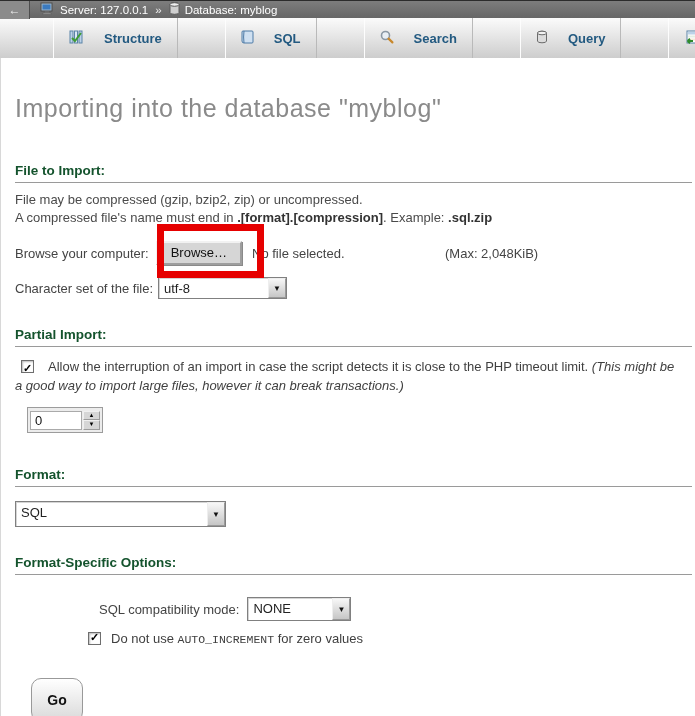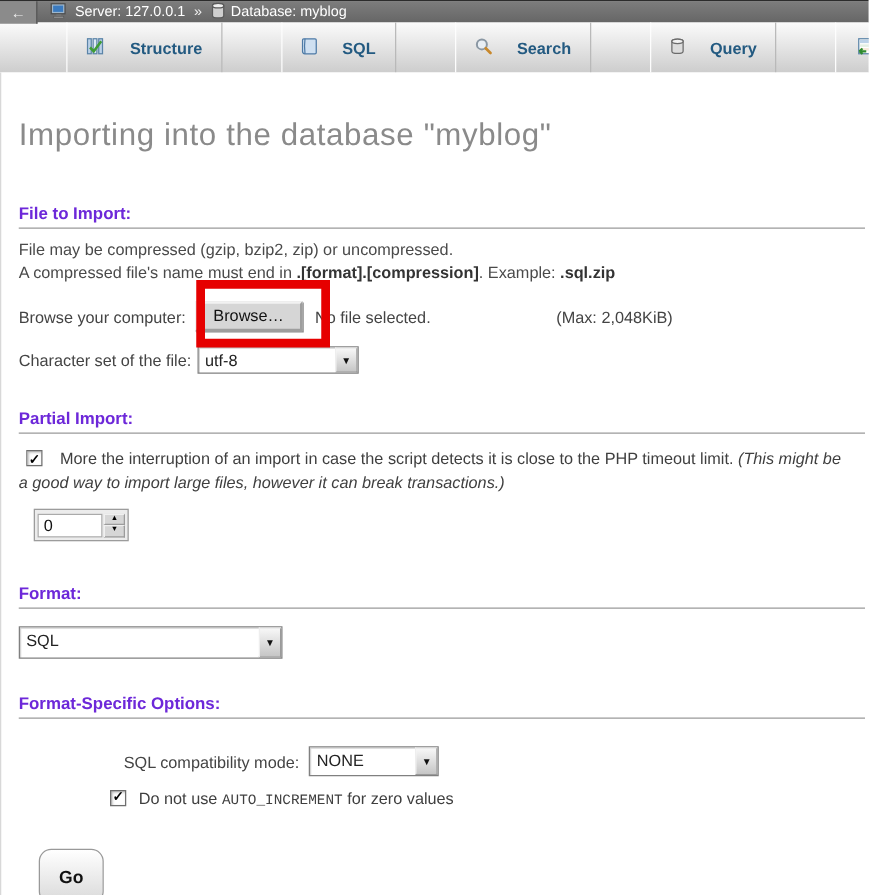--- a/index.html
+++ b/index.html
@@ -15,21 +15,21 @@
   
   .tabbar { height:40px; background:linear-gradient(#fbfbfb,#cdcdcd); display:flex; align-items:stretch; padding-left:6px; }
   .tab { display:flex; align-items:center; gap:20px; padding:0 15px; border-right:1px solid #b9b9b9; border-left:1px solid #fdfdfd; font-size:13px; font-weight:bold; color:#235a81; cursor:pointer; white-space:nowrap;margin-left:47px; }
   .tab.active { background:#fff;flex-direction:column; }
   .tab svg { flex:0 0 auto; }
 
   
   .content { position:relative; background:#fff; border-left:1px solid #d8d8d8; padding:0 0 0 14px; height:658px; }
   .page-title { font-size:25px; color:#8a8a8a; font-weight:normal; padding-top:36px; letter-spacing:0.5px; }
 
-  .sect-head { margin-top:40px; margin-right:3px; font-size:13.5px; font-weight:bold; color:#6d28d9; padding-bottom:4px; border-bottom:1px solid #9a9a9a; }
+  .sect-head { margin-top:40px; margin-right:3px; font-size:13.5px; font-weight:bold; color:#14532d; padding-bottom:4px; border-bottom:1px solid #9a9a9a; }
   .sect-head.mt28 { margin-top:28px; }
   .sect-head.mt34 { margin-top:34px; }
 
   .para { margin-top:8px; font-size:13px; line-height:18px; color:#4a4a4a; }
   .para b { color:#333; }
 
   .browse-row { position:relative; display:flex; align-items:center; margin-top:14px; height:24px; font-size:13px; }
   .btn3d { margin-left:7px; background:#d6d6d6; border:2px outset #f2f2f2; box-shadow:1px 1px 0 #8a8a8a; padding:2px 13px 3px; font-family:"Liberation Sans",sans-serif; font-size:13px; color:#111; cursor:pointer; }
   .nofile { margin-left:10px; }
   .maxnote { position:absolute; left:430px; }
@@ -188,21 +188,21 @@
     <span>Character set of the file:</span>
     <div class="w-select sel-charset">
       <span class="txt">utf-8</span>
       <span class="arrow-btn">▼</span>
     </div>
   </div>
 
   
   <div class="sect-head mt28">Partial Import:</div>
   <div class="allow-para">
-    <span class="cb"></span><span>More the interruption of an import in case the script detects it is close to the PHP timeout limit. </span><i>(This might be a good way to import large files, however it can break transactions.)</i>
+    <span class="cb"></span><span>Allow the interruption of an import in case the script detects it is close to the PHP timeout limit. </span><i>(This might be a good way to import large files, however it can break transactions.)</i>
   </div>
 
   <div class="skip-row">
     <div class="spinner">
       <div class="val">0</div>
       <div class="btns">
         <div class="sp">▲</div>
         <div class="sp">▼</div>
       </div>
     </div>

